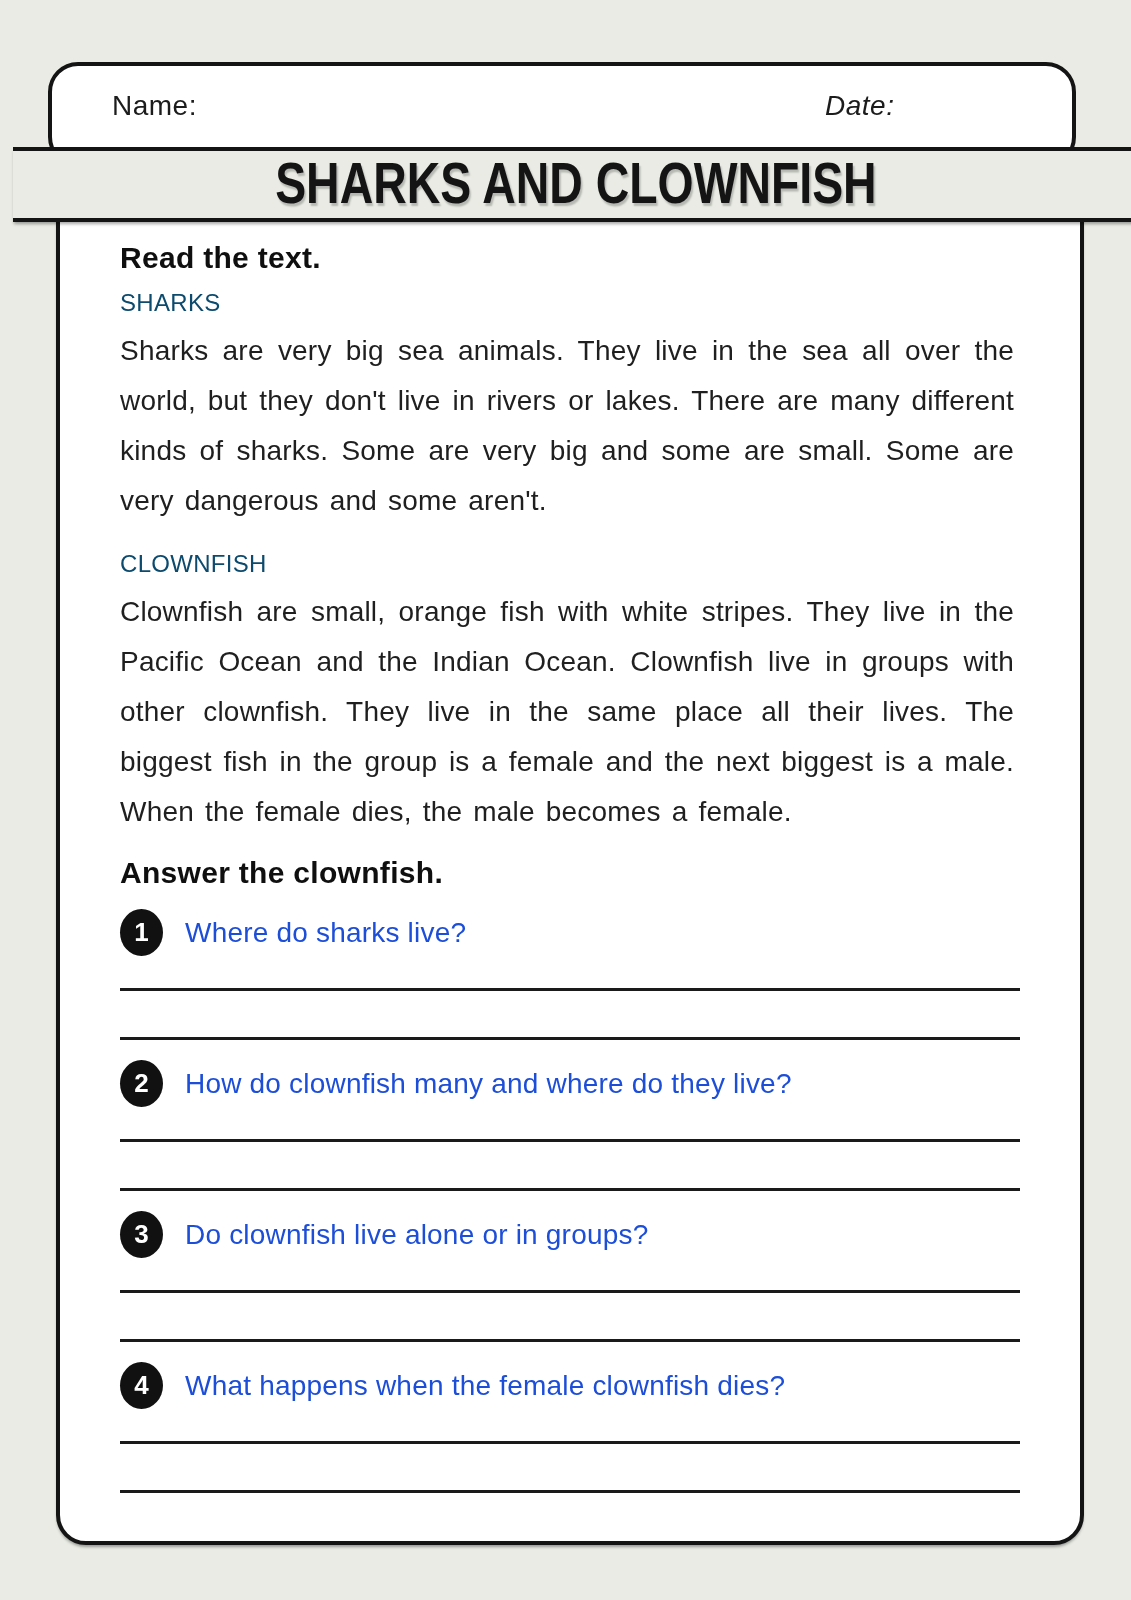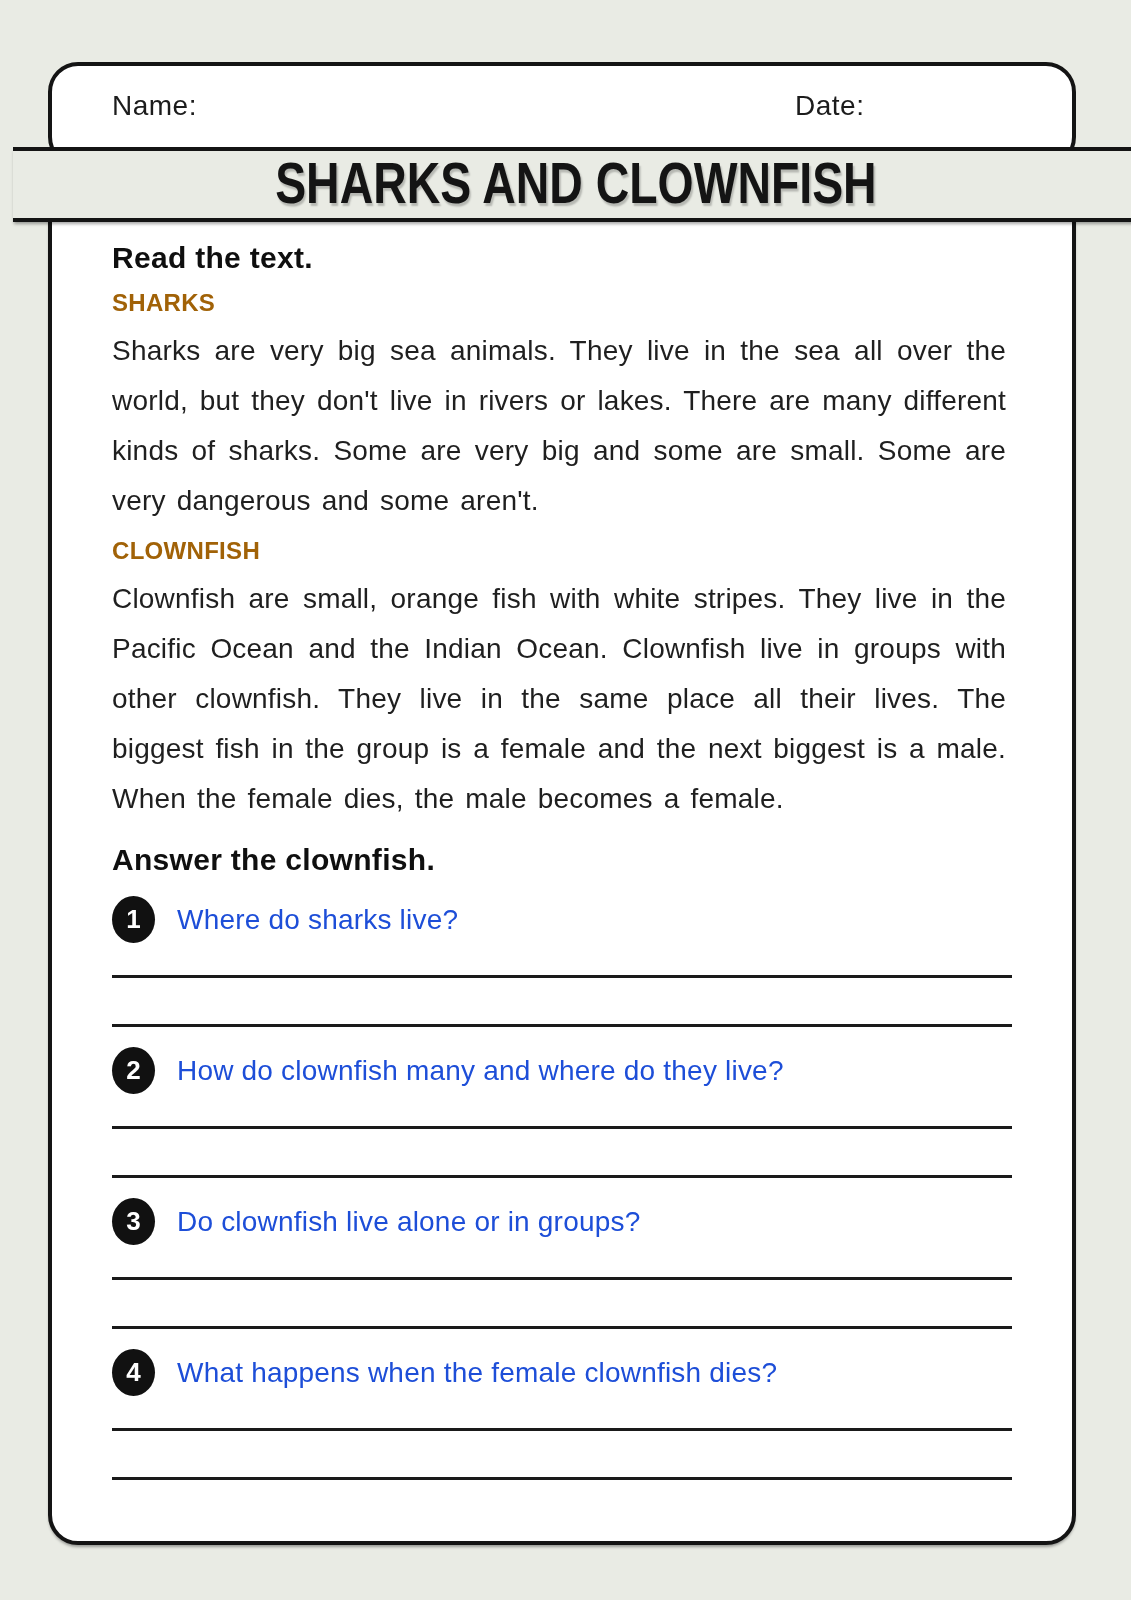--- a/index.html
+++ b/index.html
@@ -27,21 +27,21 @@
     display: flex;
     align-items: center;
     text-align: center;
   }
   .field-label {
     font-size: 28px;
     color: #1c1c1c;
     letter-spacing: 0.5px;
   }
   .name-label { position: absolute; left: 60px; top: 24px; }
-  .date-label { position: absolute; left: 743px; top: 24px; }
+  .date-label { position: absolute; left: 773px; top: 24px; font-style: italic; }
   .name-blank { position: absolute; left: 165px; top: 24px; width: 560px; height: 34px; }
   .date-blank { position: absolute; left: 860px; top: 24px; width: 150px; height: 34px; }
 
   
   .title-band {
     position: absolute;
     left: 13px; top: 147px;
     width: 1131px; height: 75px;
     background: #e9ebe4;
     border-top: 4px solid #141414;
@@ -60,21 +60,21 @@
     white-space: nowrap;
     transform: scaleX(0.8);
     transform-origin: 48% center;
     text-shadow: 2px 3px 2px rgba(0,0,0,0.22);
     margin-top: -4px;
   }
 
   
   .main-box {
     position: absolute;
-    left: 48px; top: 160px;
+    left: 56px; top: 160px;
     width: 1028px; height: 1385px;
     background: #ffffff;
     border: 4px solid #141414;
     border-radius: 30px;
     box-shadow: 0 3px 3px -1px rgba(0,0,0,0.35);
     z-index: 2;
   }
   .content {
     padding: 78px 66px 0 60px;
   }
@@ -82,35 +82,35 @@
   .section-heading {
     font-size: 30px;
     font-weight: bold;
     line-height: 32px;
     color: #0f0f0f;
     letter-spacing: 0.3px;
     margin-bottom: 16px;
   }
   .passage-heading {
     font-size: 24px;
-    font-weight: bold;
+    font-weight: normal;
     line-height: 26px;
-    color: #a16207;
+    color: #0c4a6e;
     letter-spacing: 0.3px;
     margin-bottom: 10px;
   }
   .passage-text {
     font-size: 28px;
     line-height: 50px;
     color: #1f1f1f;
     text-align: justify;
     letter-spacing: 0.2px;
     word-spacing: 3px;
   }
-  .passage + .passage { margin-top: 12px; }
+  .passage + .passage { margin-top: 25px; }
   .answer-heading { margin-top: 20px; margin-bottom: 0; }
 
   
   .question { margin-top: 20px; }
   .q-row {
     display: flex;
     align-items: center;
     gap: 22px;
   }
   .q-badge {

